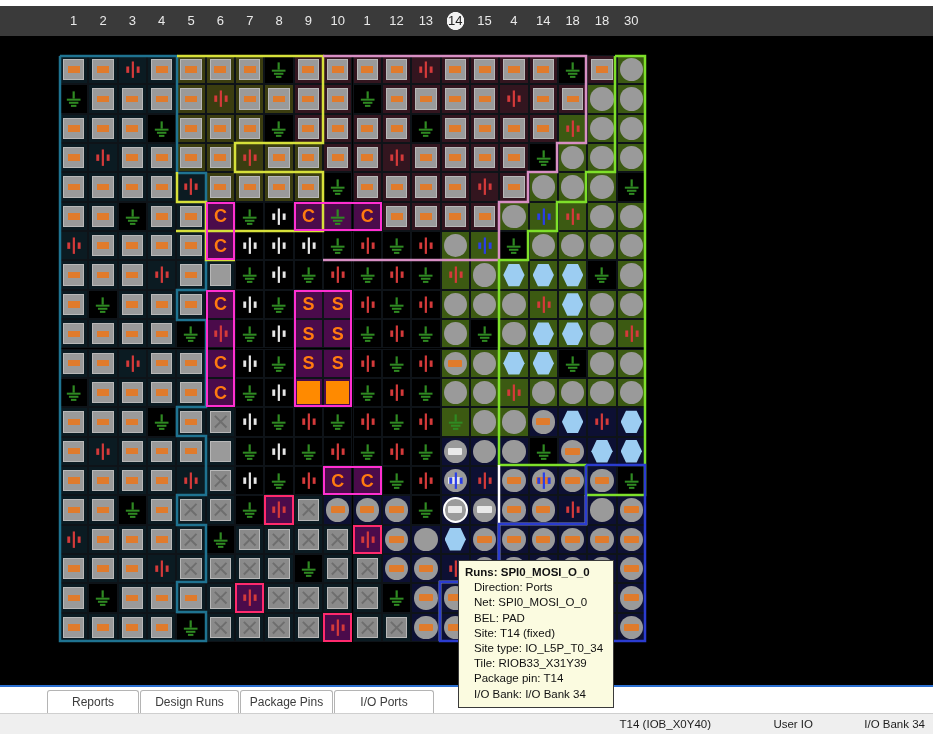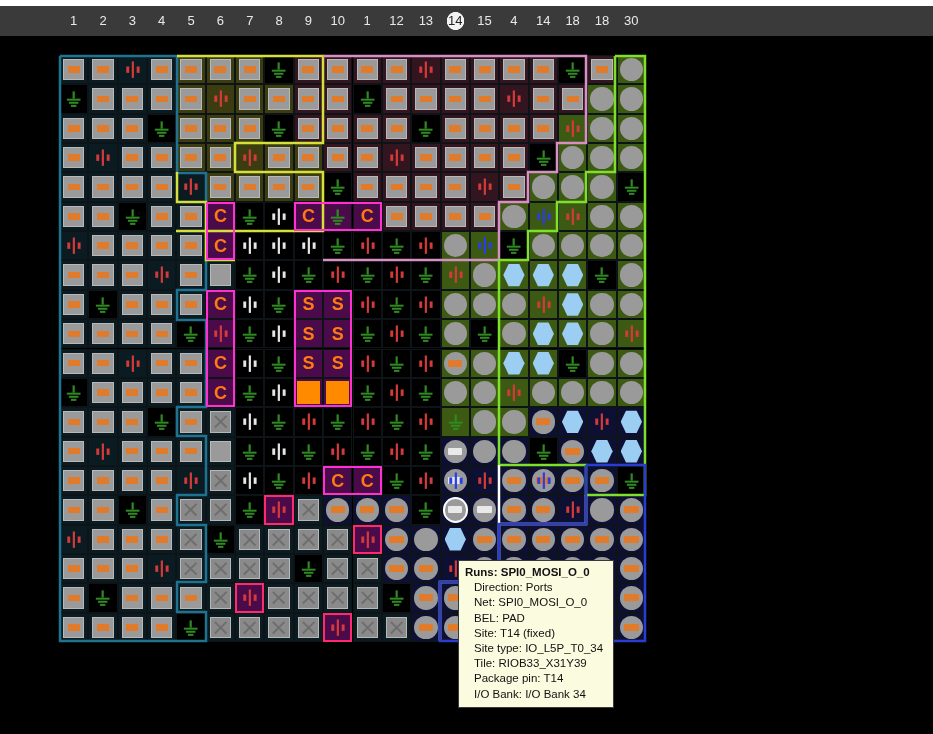--- a/index.html
+++ b/index.html
@@ -2068,15 +2068,26 @@
         <div class="ttrow ind">Net: SPI0_MOSI_O_0</div>
         <div class="ttrow ind">BEL: PAD</div>
         <div class="ttrow ind">Site: T14 (fixed)</div>
         <div class="ttrow ind">Site type: IO_L5P_T0_34</div>
         <div class="ttrow ind">Tile: RIOB33_X31Y39</div>
         <div class="ttrow ind">Package pin: T14</div>
         <div class="ttrow ind">I/O Bank: I/O Bank 34</div>
       </div>
   </div>
 
-
+  <div class="tabs-band" id="tabBar">
+      <div class="tab" style="left: 47px; width: 92px;">Reports</div>
+      <div class="tab" style="left: 140px; width: 99px;">Design Runs</div>
+      <div class="tab" style="left: 240px; width: 93px;">Package Pins</div>
+      <div class="tab" style="left: 334px; width: 100px;">I/O Ports</div>
+    </div>
+
+  <div class="statusbar" id="statusBar">
+      <div class="status-item" style="right: 222px;">T14 (IOB_X0Y40)</div>
+      <div class="status-item" style="right: 120px;">User IO</div>
+      <div class="status-item" style="right: 8px;">I/O Bank 34</div>
+    </div>
 
 </div>
 
 </body></html>

